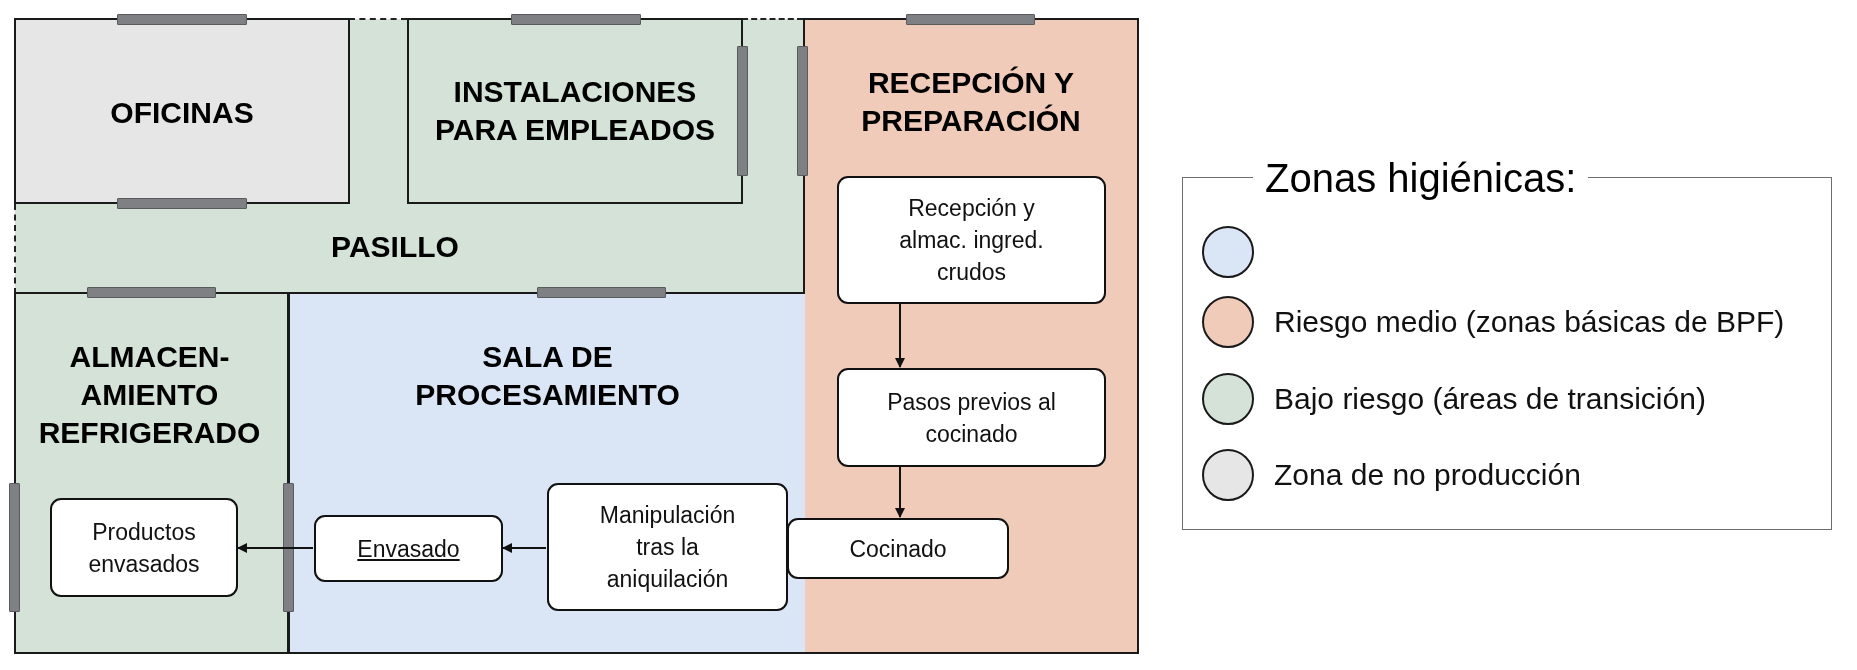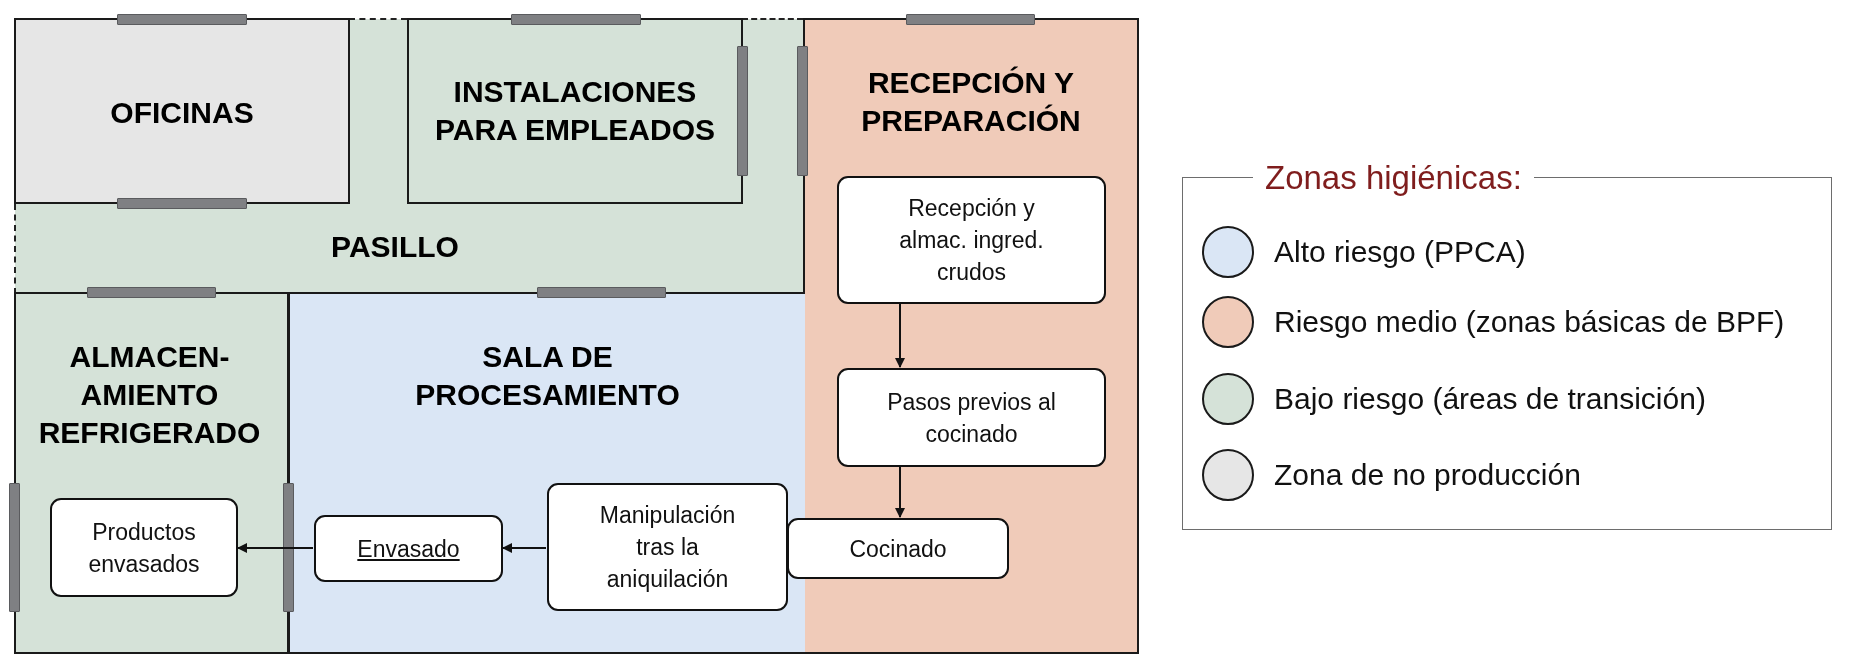--- a/index.html
+++ b/index.html
@@ -15,21 +15,21 @@
   .room-title { position: absolute; font-weight: bold; font-size: 30px; line-height: 38px;
                 text-align: center; white-space: nowrap; letter-spacing: 0px; }
   .step { background: #ffffff; border: 2.5px solid #111; border-radius: 11px;
           display: flex; align-items: center; justify-content: center; text-align: center;
           font-size: 23px; line-height: 32px; color: #111; }
   .step span { white-space: pre-line; }
   .dash-h { border-top: 2px dashed #222; height: 0; }
   .dash-v { border-left: 2px dashed #222; width: 0; }
   .legend { border: 1.5px solid #6d6d6d; }
   .legend-title { position: absolute; background: #fff; padding: 0 12px;
-                  font-size: 33px; line-height: 36px; color: #7f1d1d; white-space: nowrap; }
+                  font-size: 40px; line-height: 36px; color: #000000; white-space: nowrap; }
   .legend-row { position: absolute; left: 1202px; height: 54px; display: flex; align-items: center; }
   .swatch { width: 52px; height: 52px; border-radius: 50%; border: 2px solid #1a1a1a; box-sizing: border-box; }
   .legend-label { margin-left: 20px; font-size: 30px; color: #111; white-space: nowrap; }
   svg.arrows { position: absolute; left: 0; top: 0; }
 </style>
 </head>
 <body>
 
 <div class="abs green" style="left:15px; top:19px; width:789px; height:275px;"></div>
 
@@ -111,21 +111,20 @@
 <div class="abs step" style="left:50px; top:498px; width:188px; height:99px;">
   <span>Productos
 envasados</span>
 </div>
 
 <div class="abs legend" style="left:1182px; top:177px; width:650px; height:353px;"></div>
 <div class="legend-title" style="left:1253px; top:160px;">Zonas higiénicas:</div>
 
 <div class="legend-row" style="top:225px;">
   <div class="swatch" style="background:#dae6f5;"></div>
-  <span class="legend-label">Alto riesgo (PPCA)</span>
 </div>
 <div class="legend-row" style="top:295px;">
   <div class="swatch" style="background:#f0cbb9;"></div>
   <span class="legend-label">Riesgo medio (zonas básicas de BPF)</span>
 </div>
 <div class="legend-row" style="top:372px;">
   <div class="swatch" style="background:#d5e2d8;"></div>
   <span class="legend-label">Bajo riesgo (áreas de transición)</span>
 </div>
 <div class="legend-row" style="top:448px;">

